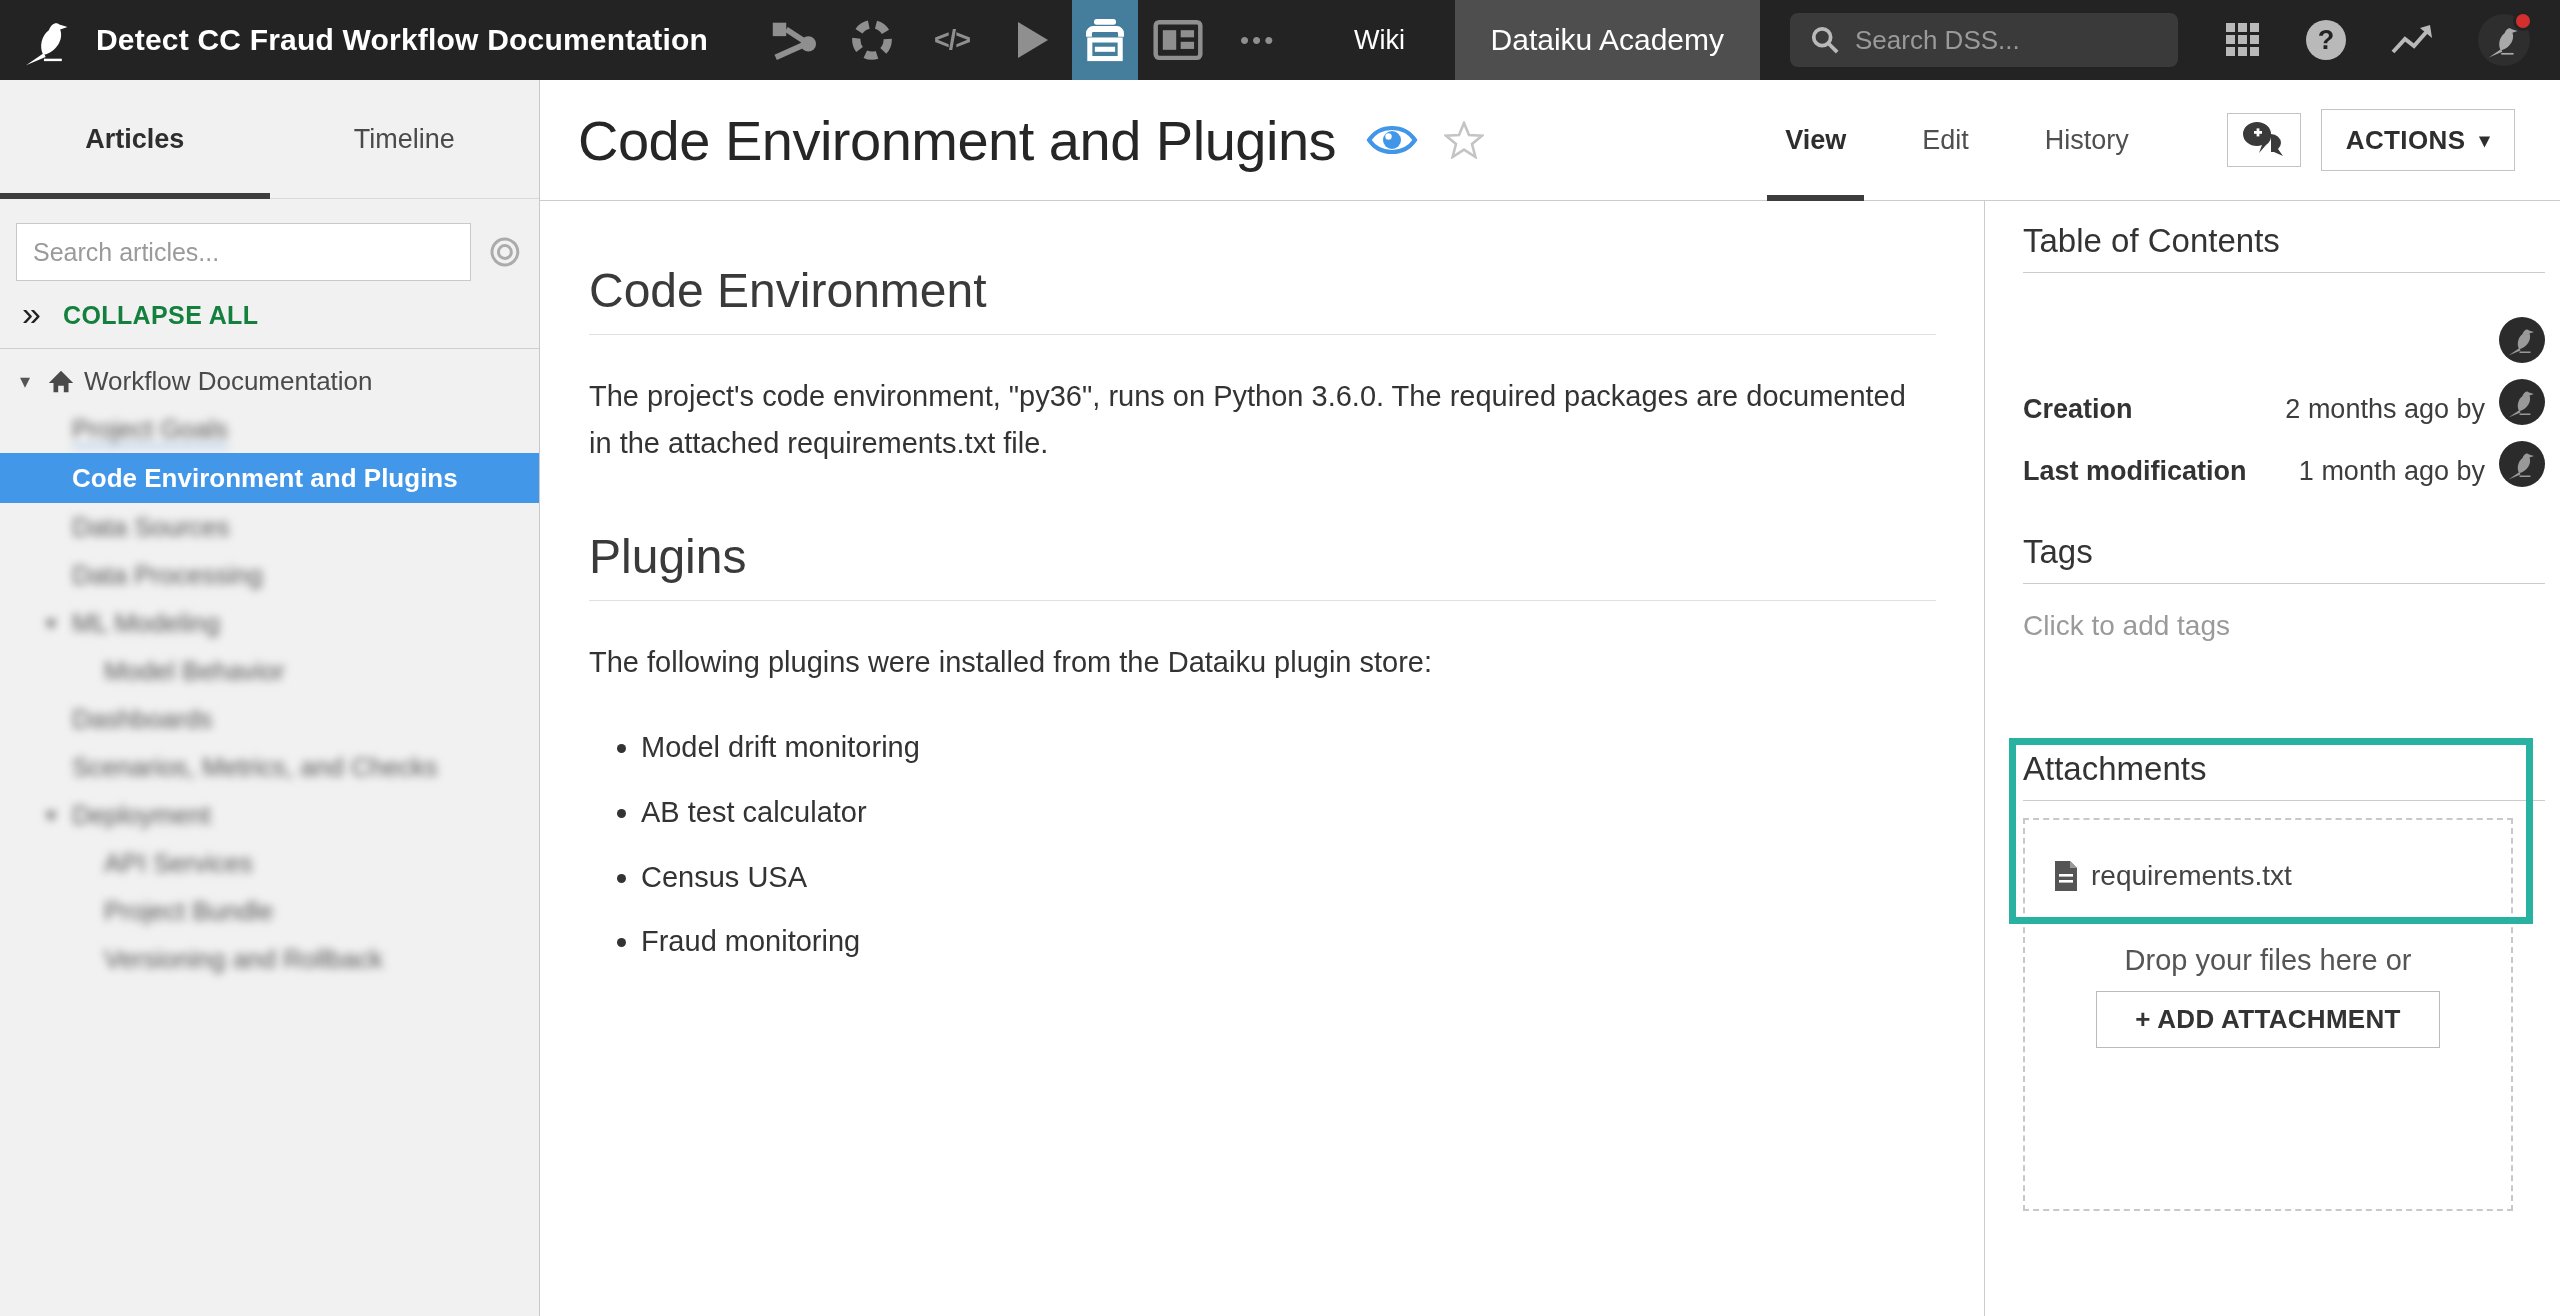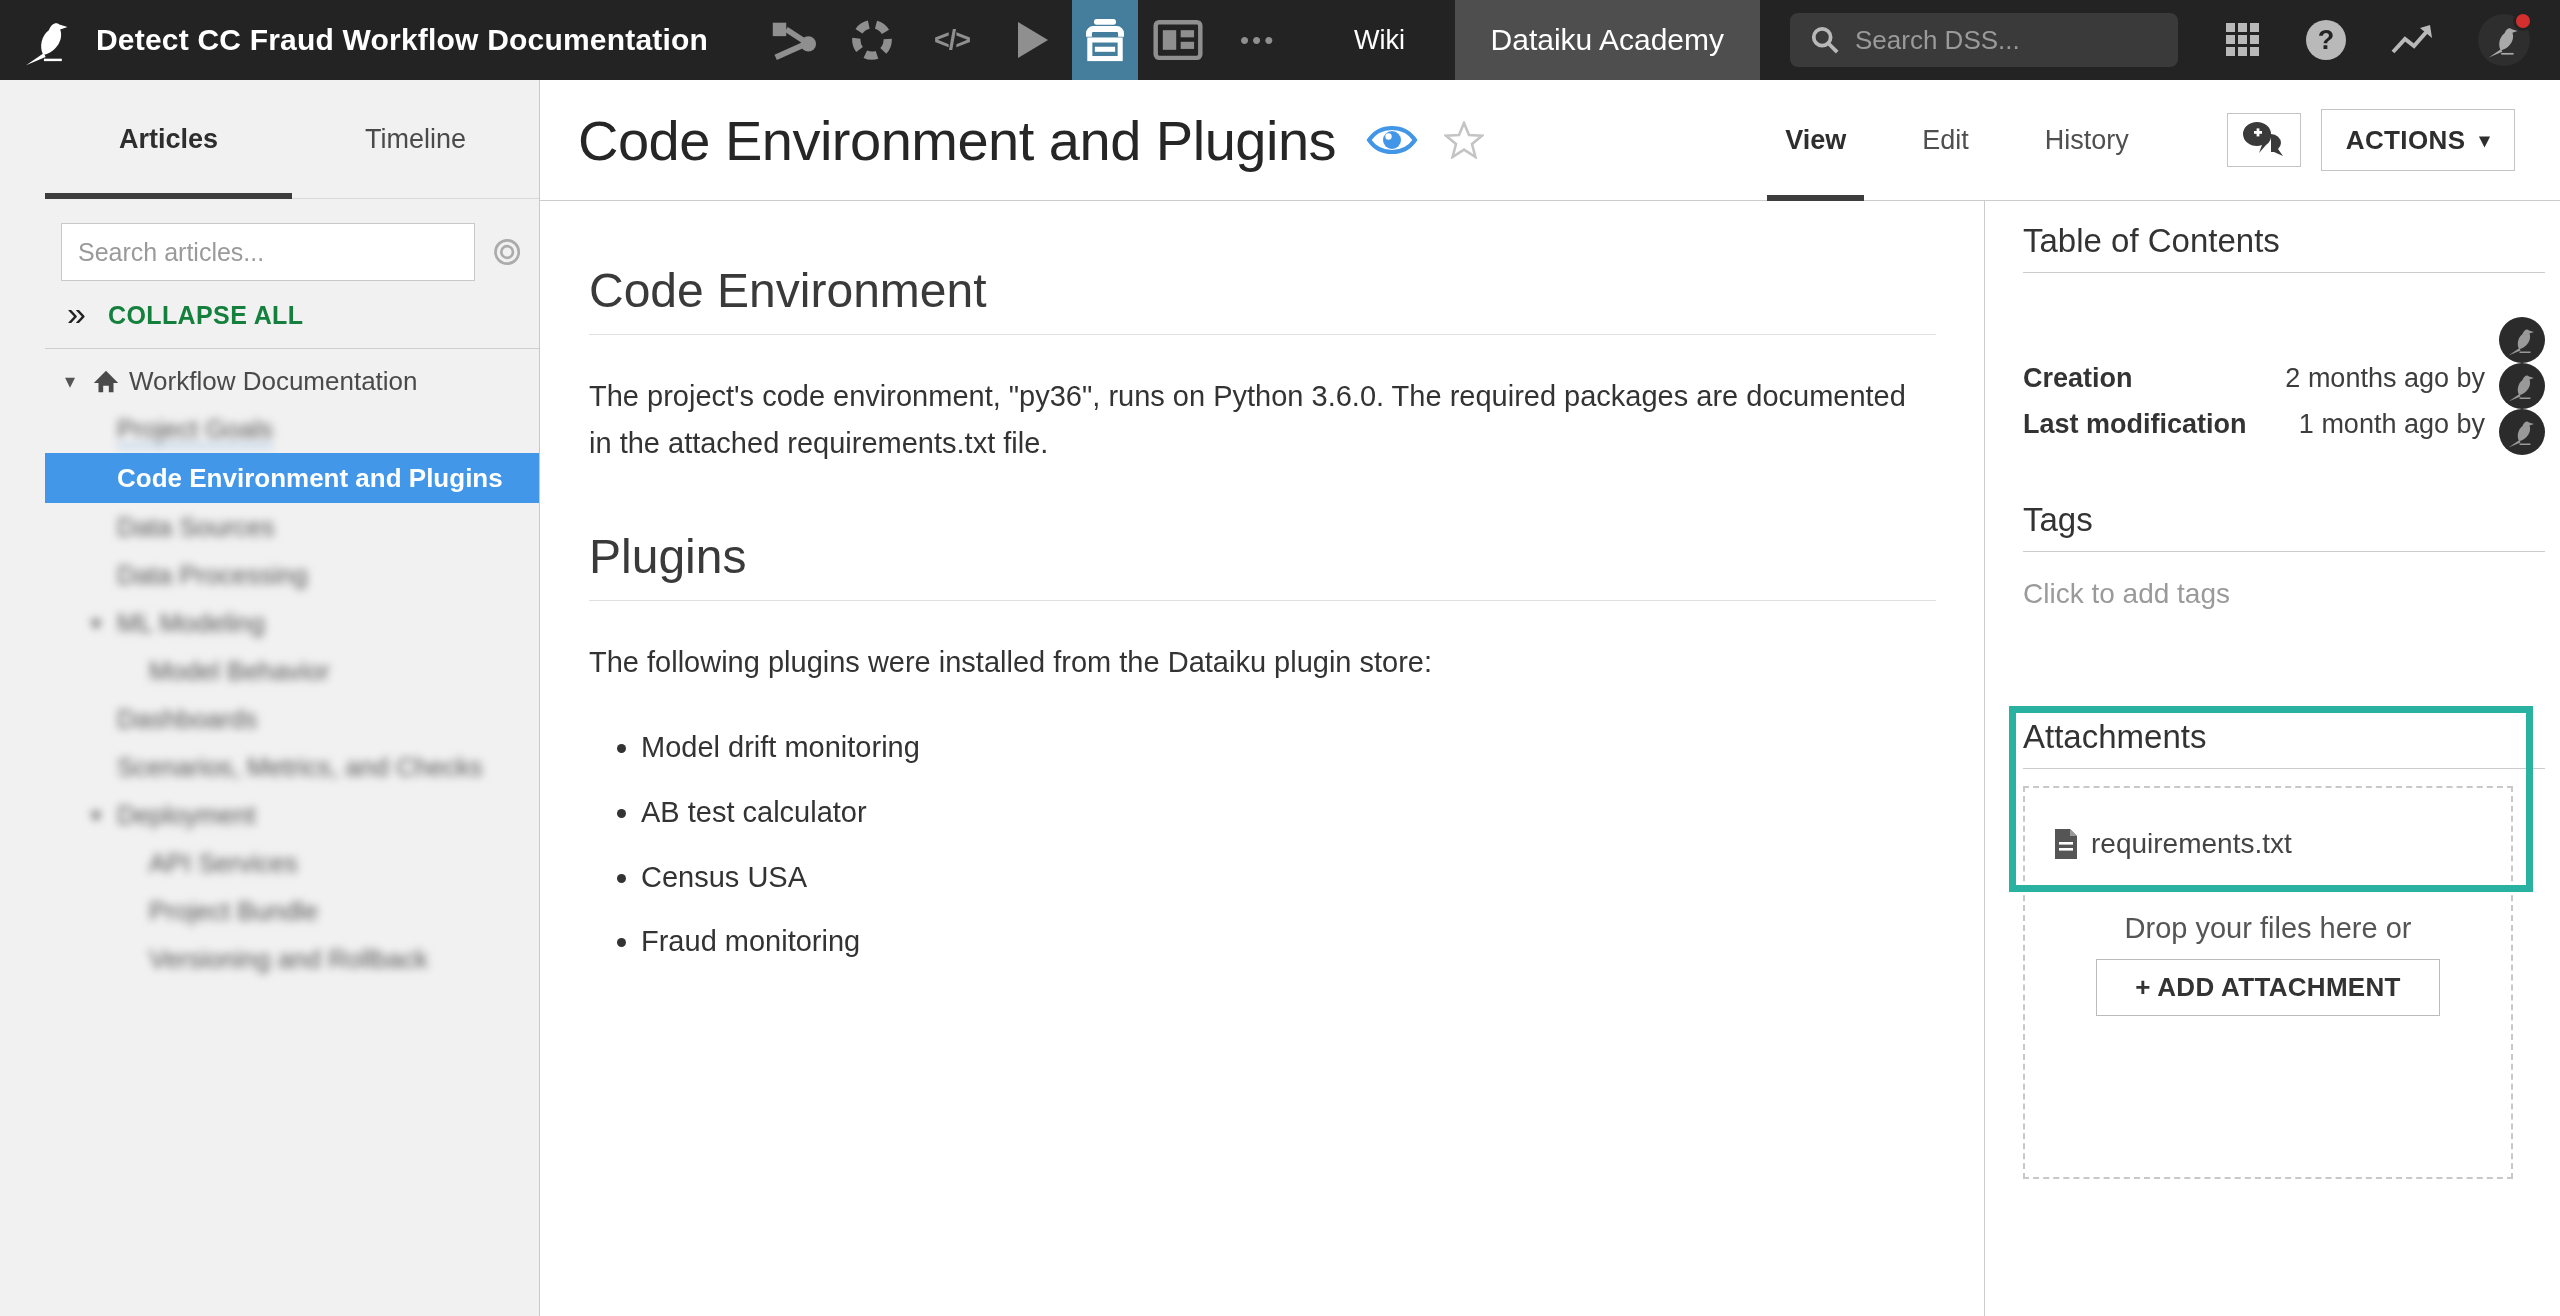--- a/index.html
+++ b/index.html
@@ -23,21 +23,21 @@
   .tb-right { display:flex; align-items:center; gap:44px; margin:0 30px 0 46px; }
   .tb-rt-ic { color:#b9b9b9; cursor:pointer; display:flex; align-items:center; justify-content:center; }
   .help-circle { width:40px; height:40px; border-radius:50%; background:#b9b9b9; color:#232323; font-size:27px; font-weight:700; display:flex; align-items:center; justify-content:center; }
   .tb-avatar { position:relative; width:52px; height:52px; border-radius:50%; background:#2e2e2e; display:flex; align-items:center; justify-content:center; cursor:pointer; }
   .tb-avatar .dot { position:absolute; top:-3px; right:-3px; width:20px; height:20px; border-radius:50%; background:#D32F2F; border:3px solid #232323; }
 
   
   .body-row { display:flex; height:1236px; }
 
   
-  .sidebar { width:540px; background:#F1F1F1; border-right:1px solid #C9C9C9; display:flex; flex-direction:column;padding-left:45px; }
+  .sidebar { width:540px; background:#F1F1F1; border-right:1px solid #C9C9C9; display:flex; flex-direction:column; }
   .sb-tabs { display:flex; height:119px; border-bottom:1px solid #D8D8D8; }
   .sb-tab { flex:1; display:flex; align-items:center; justify-content:center; font-size:27px; color:#4a4a4a; cursor:pointer; position:relative; }
   .sb-tab.active { font-weight:700; color:#2e2e2e; }
   .sb-tab.active::after { content:""; position:absolute; left:0; right:0; bottom:-1px; height:6px; background:#3D3D3D; }
   .sb-search-row { display:flex; align-items:center; gap:16px; padding:24px 16px 0 16px; }
   .sb-search-row input { width:458px; height:58px; border:1px solid #C9C9C9; background:#fff; padding:0 16px; font-size:25px; font-family:"Liberation Sans", sans-serif; color:#333; outline:none; }
   .sb-search-row input::placeholder { color:#9a9a9a; }
   .sb-collapse { display:flex; align-items:center; gap:22px; padding:20px 16px 18px 22px; cursor:pointer; }
   .sb-collapse .chev { font-size:34px; color:#222; line-height:1; margin-top:-6px; }
   .sb-collapse .txt { font-size:25px; font-weight:700; color:#15803d; letter-spacing:.4px; }
@@ -80,21 +80,21 @@
   .panel { flex:1; border-left:1px solid #CCC; padding:0 15px 0 38px; }
   .p-head { font-size:33px; font-weight:400; color:#333; padding-bottom:12px; border-bottom:1px solid #CCC; }
   .toc { margin-top:21px; }
   .toc-list { margin-top:22px; }
   .toc-item { font-size:29px; margin-bottom:12px; cursor:pointer; }
   .toc-item .num { color:#333; margin-right:10px; }
   .toc-item .lnk { color:#1989D8; }
   .contrib { margin-top:44px; }
   .avatar-sm { width:46px; height:46px; border-radius:50%; background:#2B2B2B; display:flex; align-items:center; justify-content:center; flex:0 0 auto; }
   .contrib-avatar-row { display:flex; justify-content:flex-end; margin-top:18px; }
-  .meta-row { display:flex; align-items:flex-start; }
+  .meta-row { display:flex; align-items:flex-end; margin-top:16px; }
   .meta-row .lbl { font-size:27px; font-weight:700; color:#333; }
   .meta-row .val { margin-left:auto; font-size:27px; color:#3d3d3d; margin-right:14px; }
   .tags { margin-top:46px; }
   .tags-placeholder { margin-top:26px; font-size:28px; color:#9a9a9a; cursor:pointer; }
   .attach { position:relative; margin-top:108px; }
   .teal-annot { position:absolute; left:-14px; right:12px; top:-12px; height:186px; border:7px solid #29B2A2; pointer-events:none; z-index:3; }
   .attach .p-head { border-bottom:1px solid #CCC; }
   .dropzone { margin-top:17px; width:490px; border:2px dashed #C8C8C8; padding-top:30px; min-height:393px; }
   .file-row { display:flex; align-items:center; gap:12px; padding-left:28px; height:52px; cursor:pointer; }
   .file-row .fname { font-size:28px; color:#444; }

